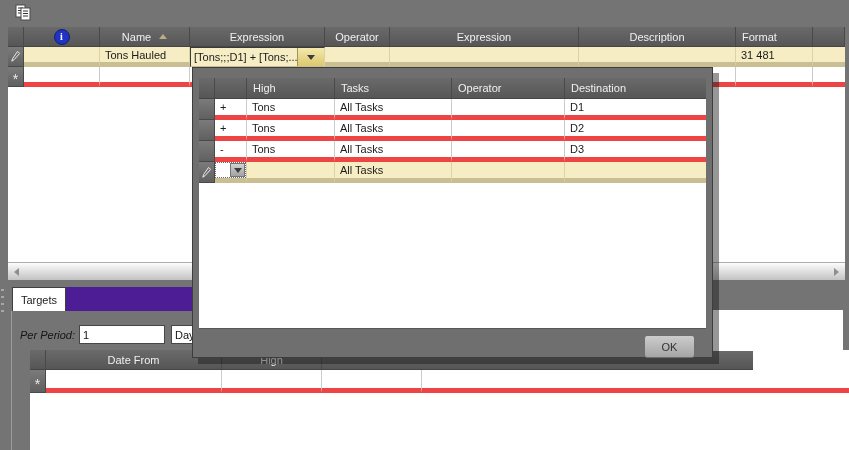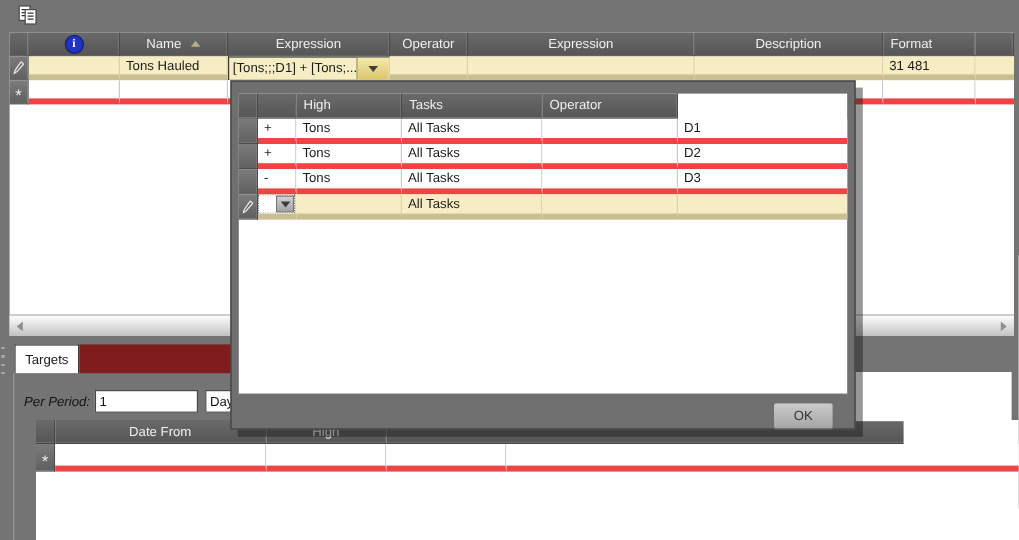--- a/index.html
+++ b/index.html
@@ -59,21 +59,21 @@
   .pgrid .grow{height:21px;}
   .combo-shell{width:100%;height:100%;display:flex;align-items:stretch;background:#fff;
                border:1px dotted #6b6b6b;box-sizing:border-box;}
   .combo-shell .cfill{flex:1;background:#fff;}
   .okbtn{left:451px;top:267px;width:49px;height:21px;
          background:linear-gradient(#cccccc,#a5a5a5);border:1px solid #6e6e6e;border-radius:3px;
          font-family:"Liberation Sans",sans-serif;font-size:11px;color:#333;
          display:flex;align-items:center;justify-content:center;cursor:default;}
 
   
-  .tabstrip{left:12px;top:287px;width:344px;height:24px;background:#7f1d1d;display:flex;}
+  .tabstrip{left:12px;top:287px;width:344px;height:24px;background:#4c1d95;display:flex;}
   .tab{width:54px;height:100%;background:#fff;color:#1b1b1b;font-size:11px;
        display:flex;align-items:center;justify-content:center;
        border:1px solid #3f3f3f;border-bottom:none;box-sizing:border-box;}
   .whitepanel{left:356px;top:310px;width:487px;height:41px;background:#fff;z-index:1;}
   .pageedge{left:11px;top:311px;width:1px;height:139px;background:#9c9c9c;}
   .lbl{font-size:11px;color:#141414;}
   .tbox{background:#fff;border:1px solid #474747;box-sizing:border-box;font-size:11px;color:#141414;
         font-family:"Liberation Sans",sans-serif;padding:0 3px;display:flex;align-items:center;}
   input.tbox{padding:0 3px;}
 
@@ -238,20 +238,23 @@
         <div class="hc" style="width:32px"></div>
         <div class="hc left" style="width:88px">
           <span>High</span>
         </div>
         <div class="hc left" style="width:117px">
           <span>Tasks</span>
         </div>
         <div class="hc left" style="width:113px">
           <span>Operator</span>
         </div>
+        <div class="hc left" style="width:141px;border-right:none">
+          <span>Destination</span>
+        </div>
       </div>
 
       <div class="grow">
         <div class="ind" style="width:16px"></div>
         <div class="c" style="width:32px">
           <span>+</span>
           </div>
         <div class="c" style="width:88px">
           <span>Tons</span>
           </div>

